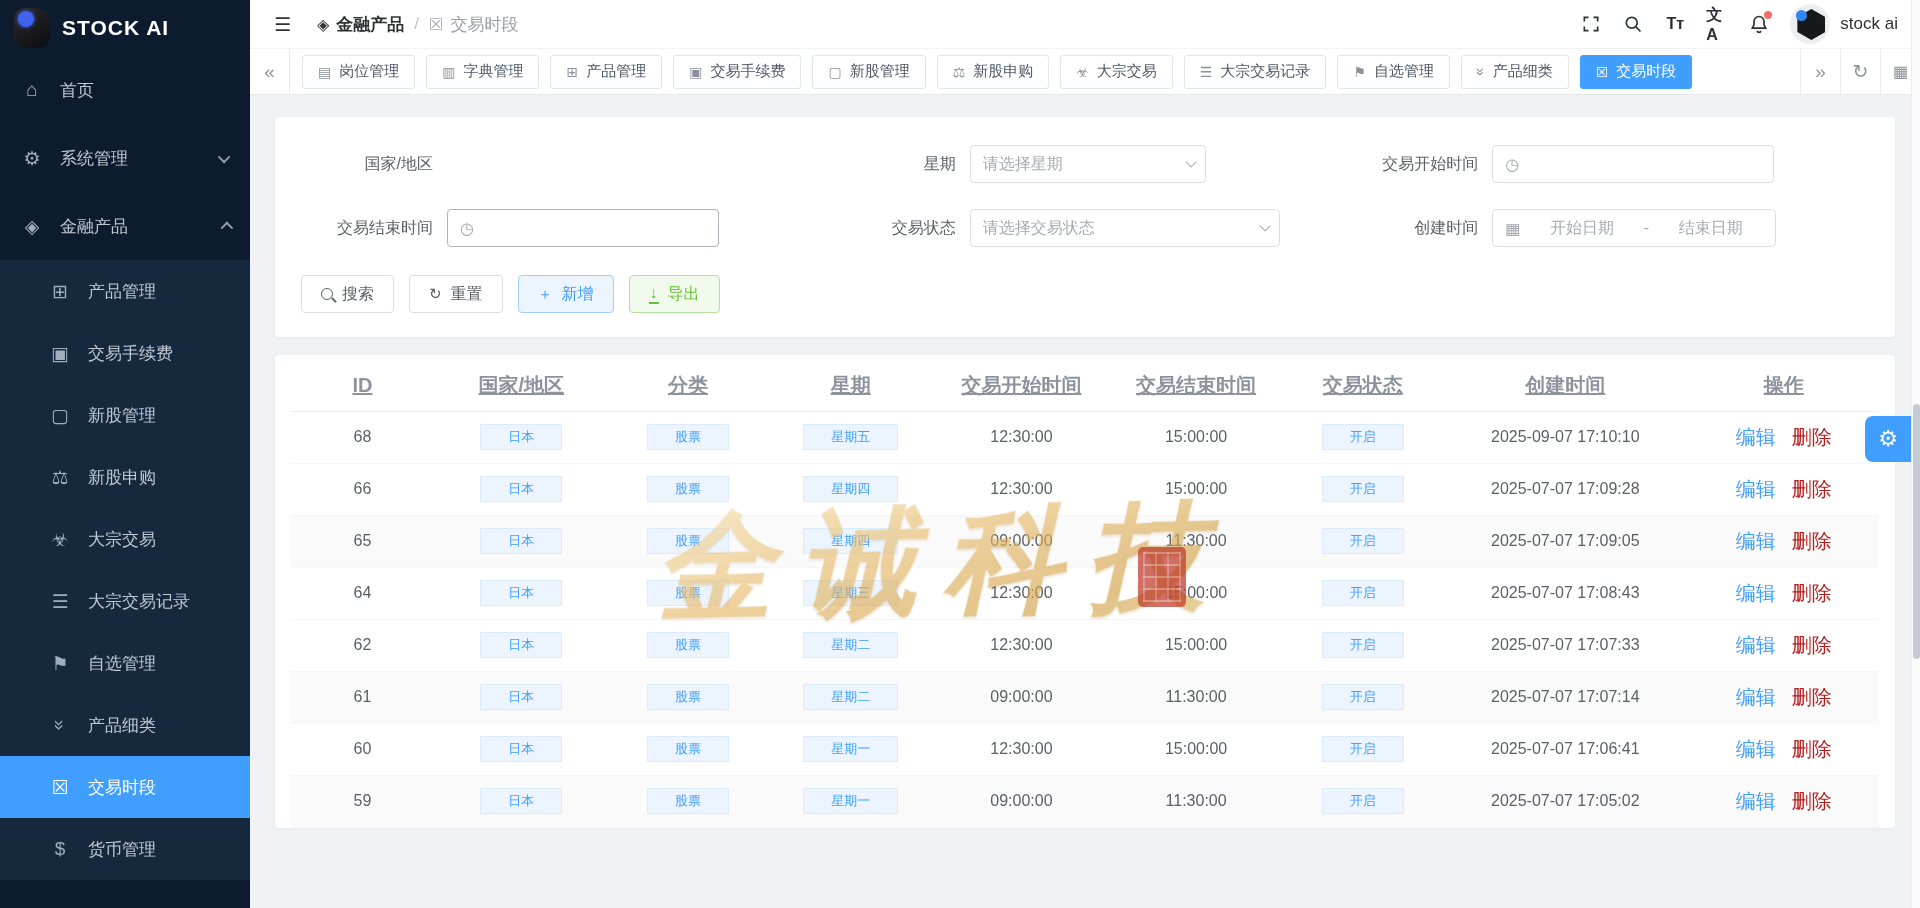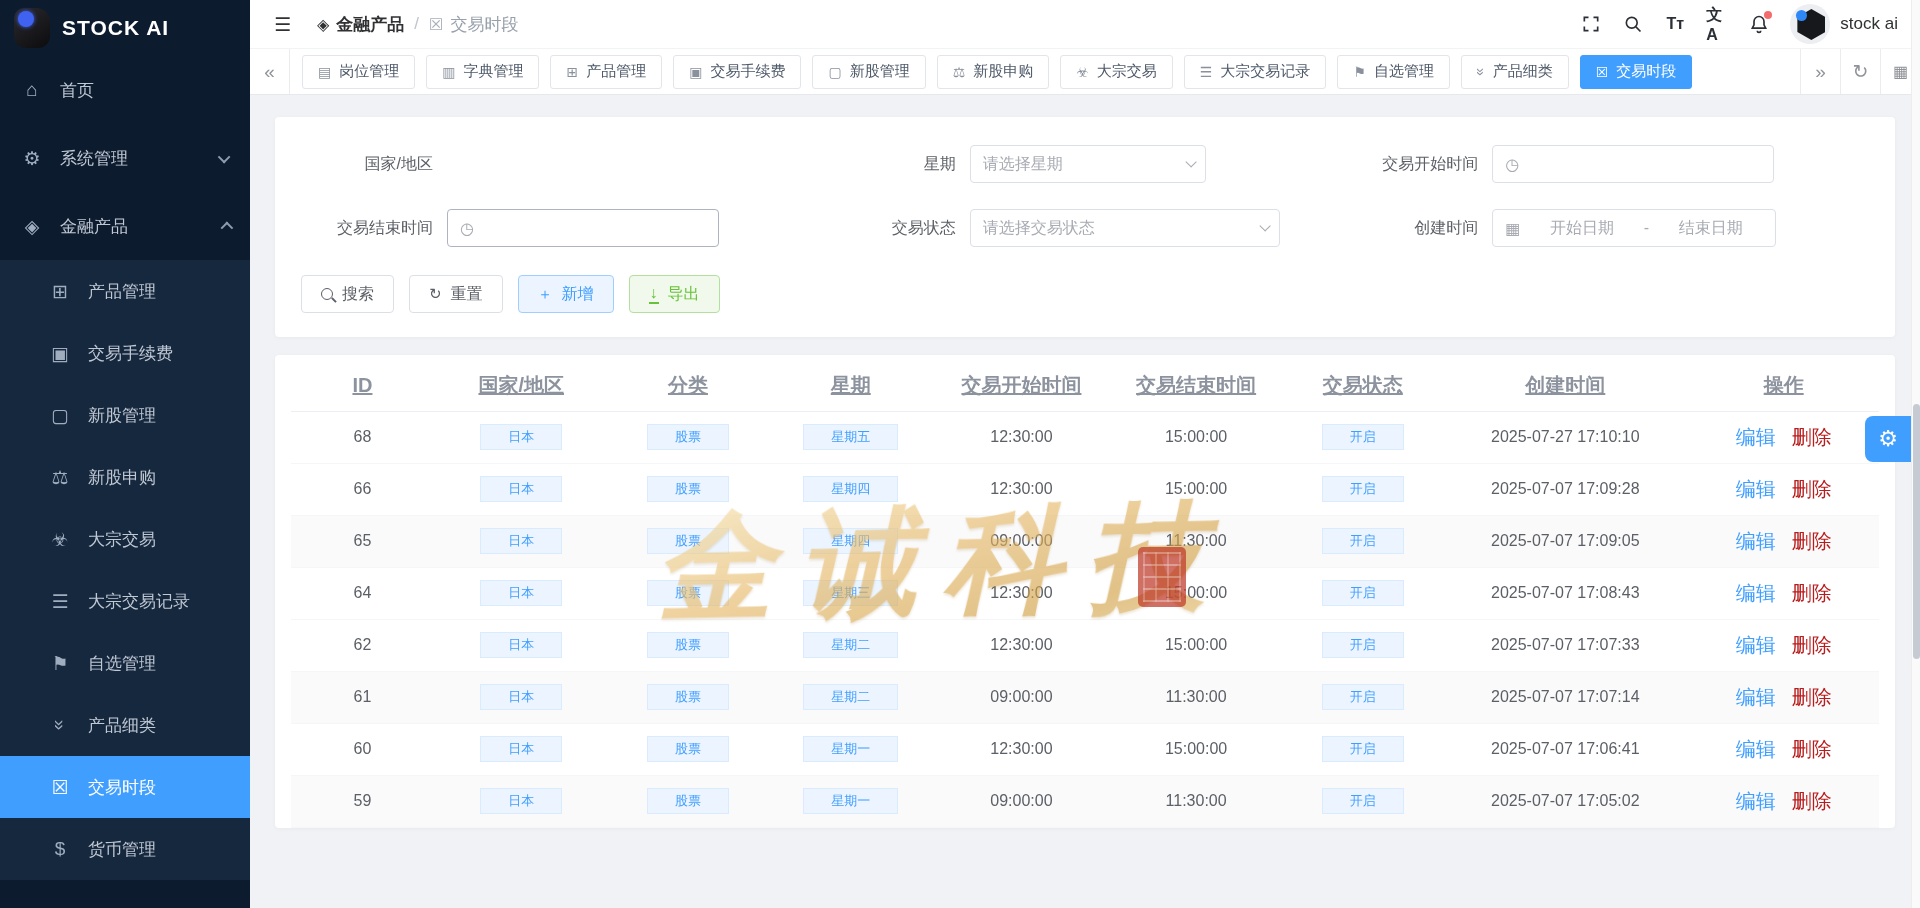--- a/index.html
+++ b/index.html
@@ -369,21 +369,21 @@
             </thead>
           <tbody id="table-body">
               <tr>
                 <td>68</td>
                 <td><span class="tag">日本</span></td>
                 <td><span class="tag">股票</span></td>
                 <td><span class="tag">星期五</span></td>
                 <td>12:30:00</td>
                 <td>15:00:00</td>
                 <td><span class="tag">开启</span></td>
-                <td>2025-07-27 17:10:10</td>
+                <td>2025-09-07 17:10:10</td>
                 <td><a class="op-link op-edit">编辑</a><a class="op-link op-del">删除</a></td>
               </tr>
               <tr>
                 <td>66</td>
                 <td><span class="tag">日本</span></td>
                 <td><span class="tag">股票</span></td>
                 <td><span class="tag">星期四</span></td>
                 <td>12:30:00</td>
                 <td>15:00:00</td>
                 <td><span class="tag">开启</span></td>

